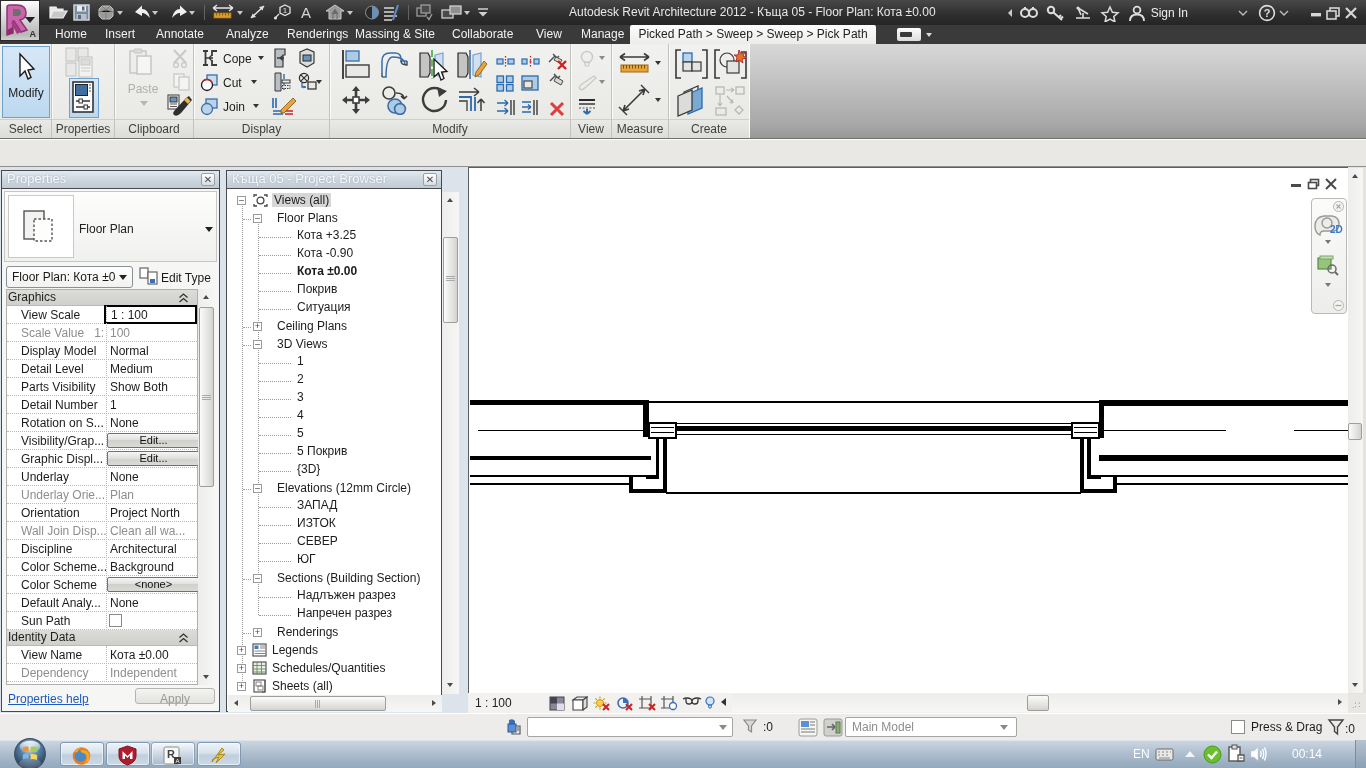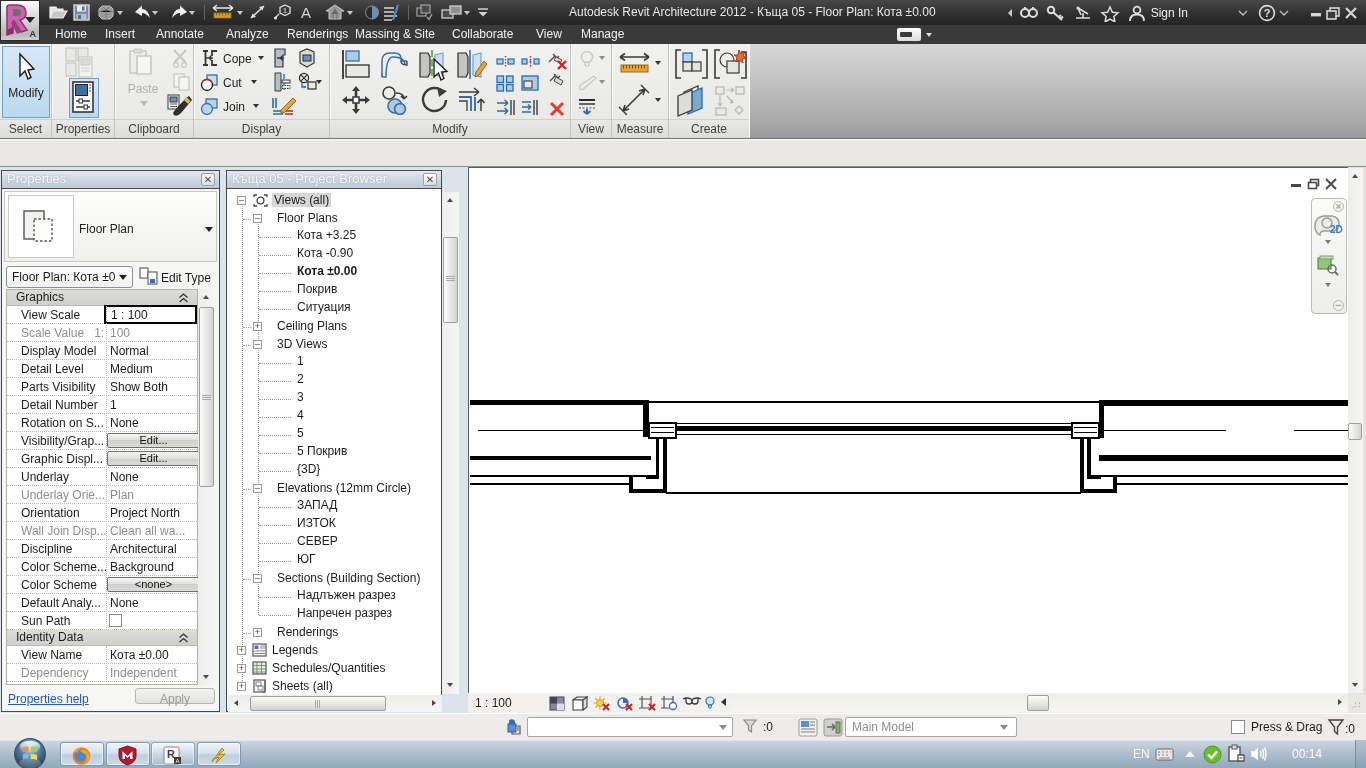--- a/index.html
+++ b/index.html
@@ -45,21 +45,21 @@
 
 .palette { background:#eef0f2; border:1px solid #46494d; }
 .ptitle { position:absolute; left:0; top:0; right:0; height:17px;
   background:linear-gradient(#e3e9ee,#ccd6de 55%,#c0cad4); color:#f8fafc; font-size:13px; line-height:16px;
   text-shadow:0 0 2px #9aa6b2; padding-left:5px; }
 .pclose { position:absolute; top:2px; width:14px; height:13px; background:linear-gradient(#fefefe,#d9dde2);
   border:1px solid #9aa0a8; border-radius:2px; color:#45494e; font-size:10px; line-height:11px; text-align:center; }
 
 
 .grid-hdr { position:absolute; left:0; right:0; background:linear-gradient(#dcdcd9,#cfcfcb);
-  border-bottom:1px solid #b9b9b5; color:#1d1d1d; font-size:12px; padding-left:9px; }
+  border-bottom:1px solid #b9b9b5; color:#1d1d1d; font-size:12px; padding-left:1px; }
 .prow { position:absolute; left:0; right:0; height:18px; border-bottom:1px dotted #b9b9b6; font-size:12px; color:#1c1c1c; }
 .prow .lbl { position:absolute; left:14px; top:2px; }
 .prow .val { position:absolute; left:103px; top:2px; }
 .pbtn { position:absolute; left:100px; top:1px; width:93px; height:15px;
   background:linear-gradient(#f6f6f4,#dedede 50%,#d0d0cd 50%,#dadad7);
   border:1px solid #707070; border-radius:2px; font-size:11px; color:#111; text-align:center; line-height:13px; }
 .gray { color:#8e8e8e !important; }
 
 
 .sb-track { background:linear-gradient(90deg,#ededeb,#f6f6f4); }
@@ -257,20 +257,21 @@
 <div class="a" id="tabrow">
   <div class="tab" style="left:55px;">Home</div>
   <div class="tab" style="left:105px;">Insert</div>
   <div class="tab" style="left:156px;">Annotate</div>
   <div class="tab" style="left:226px;">Analyze</div>
   <div class="tab" style="left:287px;">Renderings</div>
   <div class="tab" style="left:355px;">Massing &amp; Site</div>
   <div class="tab" style="left:452px;">Collaborate</div>
   <div class="tab" style="left:536px;">View</div>
   <div class="tab" style="left:581px;">Manage</div>
+  <div id="activetab">Picked Path &gt; Sweep &gt; Sweep &gt; Pick Path</div>
   <div style="position:absolute;left:897px;top:3px;width:24px;height:13px;background:linear-gradient(#fdfdfd,#dcdcda);border-radius:2px;"></div>
   <div style="position:absolute;left:900px;top:7px;width:12px;height:5px;background:#3a3a3a;border-radius:1px;"></div>
   <div class="arr" style="left:926px;top:8px;border-left:3px solid transparent;border-right:3px solid transparent;border-top:4px solid #ddd;"></div>
 </div>
 
 <div class="a" id="ribbon">
   <div id="ribbonpanels">
 
     <div class="panel" style="left:0;width:52px;">
       <div style="position:absolute;left:2px;top:2px;width:48px;height:72px;background:linear-gradient(#d7e8f7,#bcd8ef);border:1px solid #6da2cf;"></div>

